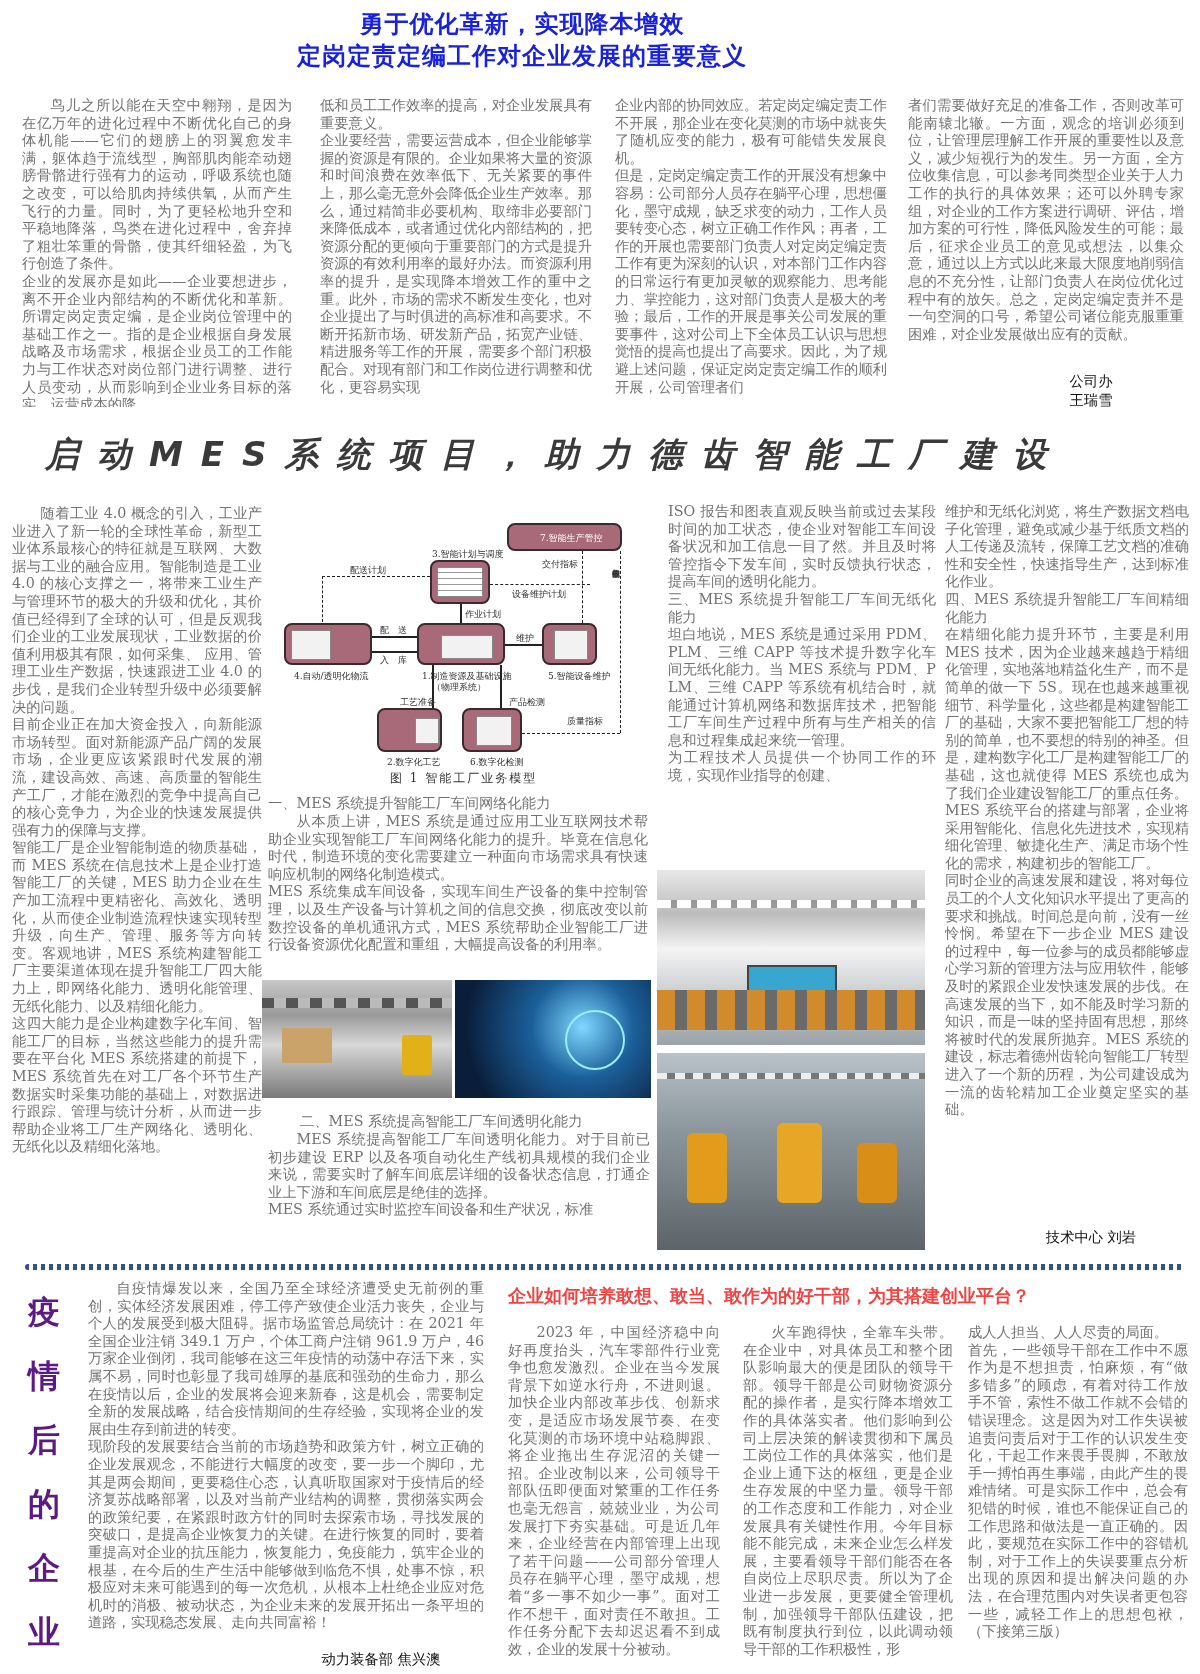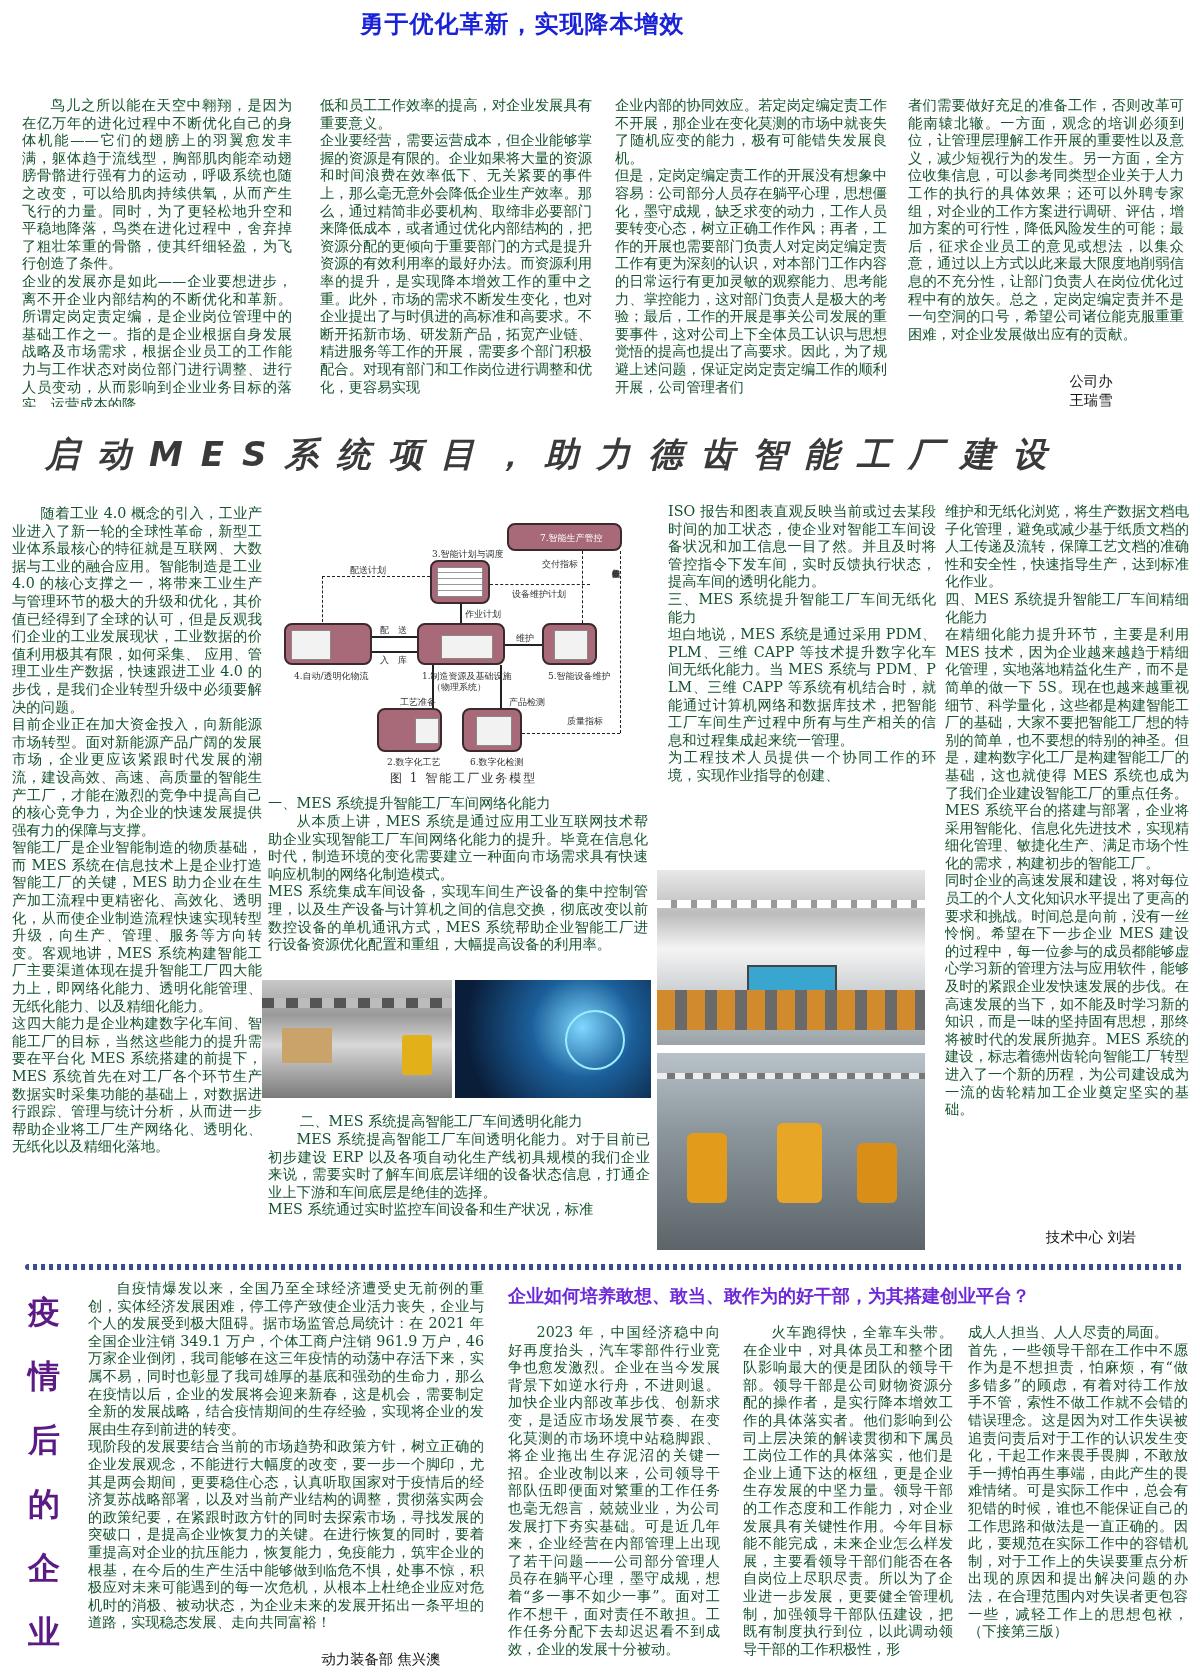--- a/index.html
+++ b/index.html
@@ -1,38 +1,39 @@
 <!DOCTYPE html>
 <html><head>
 <meta charset="utf-8">
 <style>
 *{box-sizing:border-box;margin:0;padding:0}
 body{width:1200px;height:1674px;background:#fff;font-family:"DejaVu Serif","Liberation Serif",serif;color:#111;position:relative;overflow:hidden}
 .abs{position:absolute}
-.p{font-size:14.3px;line-height:17.6px;text-align:justify;white-space:pre-wrap;word-break:break-all;color:#14532d}
+.p{font-size:14.3px;line-height:17.6px;text-align:justify;white-space:pre-wrap;word-break:break-all;color:#737373}
 .ind{text-indent:2em}
 .title1{font-family:"DejaVu Sans","Liberation Sans",sans-serif;font-weight:bold;color:#1a22d8;font-size:24px;text-align:center;width:100%;letter-spacing:1px}
 .mestitle{font-family:"DejaVu Sans","Liberation Sans",sans-serif;font-weight:bold;font-style:italic;color:#3a3a3a;font-size:34px;letter-spacing:18px;left:45px;top:432px;width:1150px}
 .sign{font-size:14.3px;text-align:center}
 .fig{background:#fff}
 .box{position:absolute;background:#a86a78;border:2px solid #3a2a2e;border-radius:8px}
 .inner{position:absolute;background:#f2f2f2;border:1px solid #888}
 .flbl{position:absolute;font-size:9px;color:#333;white-space:nowrap}
 .dash{position:absolute;border:0 dashed #222}
 .sol{position:absolute;background:#222}
 .photo{position:absolute;overflow:hidden}
 .vtitle{font-family:"DejaVu Sans","Liberation Sans",sans-serif;font-weight:bold;color:#5b1a84;font-size:32px;line-height:64px;width:48px;text-align:center}
-.subhead{font-family:"DejaVu Sans","Liberation Sans",sans-serif;font-weight:bold;color:#6d28d9;font-size:18px;white-space:nowrap}
+.subhead{font-family:"DejaVu Sans","Liberation Sans",sans-serif;font-weight:bold;color:#ef4444;font-size:18px;white-space:nowrap}
 .wave{position:absolute;left:25px;top:1264px;width:1160px;height:6px;background:repeating-linear-gradient(90deg,#3a4d8c 0 4px,transparent 4px 8px);border-radius:3px}
 </style>
 </head>
 <body>
 
 <div class="abs" style="left:0;top:0;width:1044px;height:410px">
   <div class="abs title1" style="top:8px;left:0">勇于优化革新，实现降本增效</div>
+  <div class="abs title1" style="top:40px;left:0">定岗定责定编工作对企业发展的重要意义</div>
   <div class="abs p ind" style="left:22px;top:97px;width:270px;height:310px;overflow:hidden">鸟儿之所以能在天空中翱翔，是因为在亿万年的进化过程中不断优化自己的身体机能——它们的翅膀上的羽翼愈发丰满，躯体趋于流线型，胸部肌肉能牵动翅膀骨骼进行强有力的运动，呼吸系统也随之改变，可以给肌肉持续供氧，从而产生飞行的力量。同时，为了更轻松地升空和平稳地降落，鸟类在进化过程中，舍弃掉了粗壮笨重的骨骼，使其纤细轻盈，为飞行创造了条件。
 企业的发展亦是如此——企业要想进步，离不开企业内部结构的不断优化和革新。所谓定岗定责定编，是企业岗位管理中的基础工作之一。指的是企业根据自身发展战略及市场需求，根据企业员工的工作能力与工作状态对岗位部门进行调整、进行人员变动，从而影响到企业业务目标的落实、运营成本的降</div>
   <div class="abs p" style="left:320px;top:97px;width:272px;height:310px;overflow:hidden">低和员工工作效率的提高，对企业发展具有重要意义。
 企业要经营，需要运营成本，但企业能够掌握的资源是有限的。企业如果将大量的资源和时间浪费在效率低下、无关紧要的事件上，那么毫无意外会降低企业生产效率。那么，通过精简非必要机构、取缔非必要部门来降低成本，或者通过优化内部结构的，把资源分配的更倾向于重要部门的方式是提升资源的有效利用率的最好办法。而资源利用率的提升，是实现降本增效工作的重中之重。此外，市场的需求不断发生变化，也对企业提出了与时俱进的高标准和高要求。不断开拓新市场、研发新产品，拓宽产业链、精进服务等工作的开展，需要多个部门积极配合。对现有部门和工作岗位进行调整和优化，更容易实现</div>
   <div class="abs p" style="left:615px;top:97px;width:272px;height:310px;overflow:hidden">企业内部的协同效应。若定岗定编定责工作不开展，那企业在变化莫测的市场中就丧失了随机应变的能力，极有可能错失发展良机。
 但是，定岗定编定责工作的开展没有想象中容易：公司部分人员存在躺平心理，思想僵化，墨守成规，缺乏求变的动力，工作人员要转变心态，树立正确工作作风；再者，工作的开展也需要部门负责人对定岗定编定责工作有更为深刻的认识，对本部门工作内容的日常运行有更加灵敏的观察能力、思考能力、掌控能力，这对部门负责人是极大的考验；最后，工作的开展是事关公司发展的重要事件，这对公司上下全体员工认识与思想觉悟的提高也提出了高要求。因此，为了规避上述问题，保证定岗定责定编工作的顺利开展，公司管理者们</div>
   <div class="abs p" style="left:908px;top:97px;width:276px;height:265px;overflow:hidden">者们需要做好充足的准备工作，否则改革可能南辕北辙。一方面，观念的培训必须到位，让管理层理解工作开展的重要性以及意义，减少短视行为的发生。另一方面，全方位收集信息，可以参考同类型企业关于人力工作的执行的具体效果；还可以外聘专家组，对企业的工作方案进行调研、评估，增加方案的可行性，降低风险发生的可能；最后，征求企业员工的意见或想法，以集众意，通过以上方式以此来最大限度地削弱信息的不充分性，让部门负责人在岗位优化过程中有的放矢。总之，定岗定编定责并不是一句空洞的口号，希望公司诸位能克服重重困难，对企业发展做出应有的贡献。</div>
   <div class="abs sign" style="left:1000px;top:372px;width:182px">公司办</div>
   <div class="abs sign" style="left:1000px;top:391px;width:182px">王瑞雪</div>
 </div>

